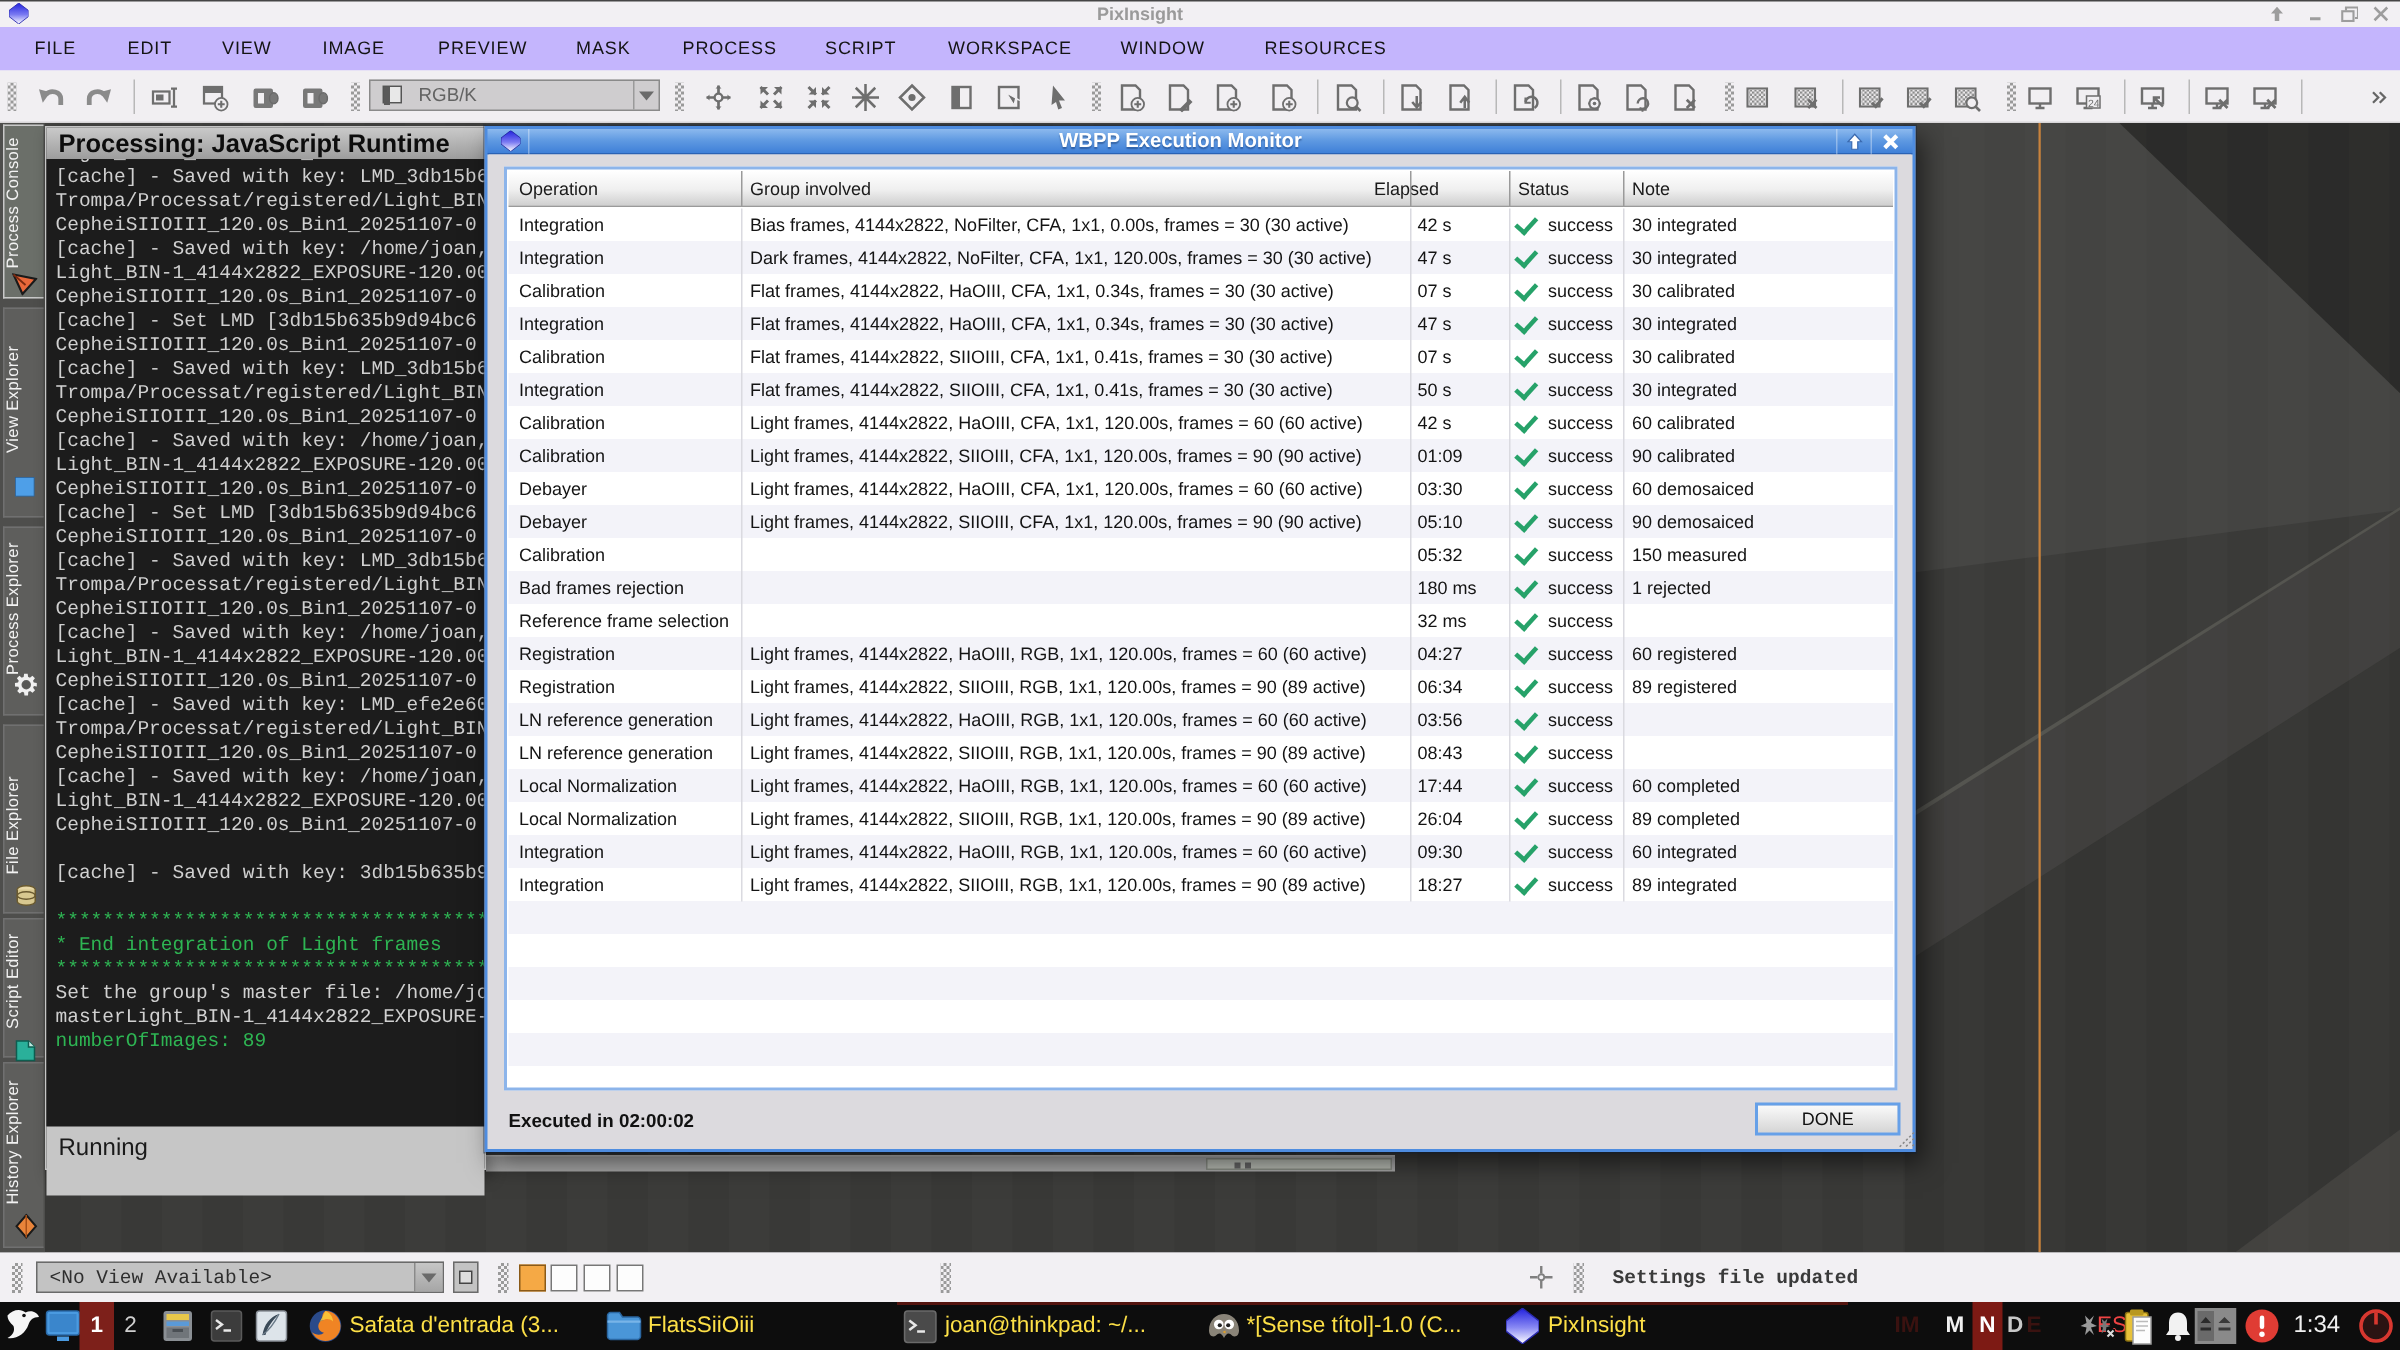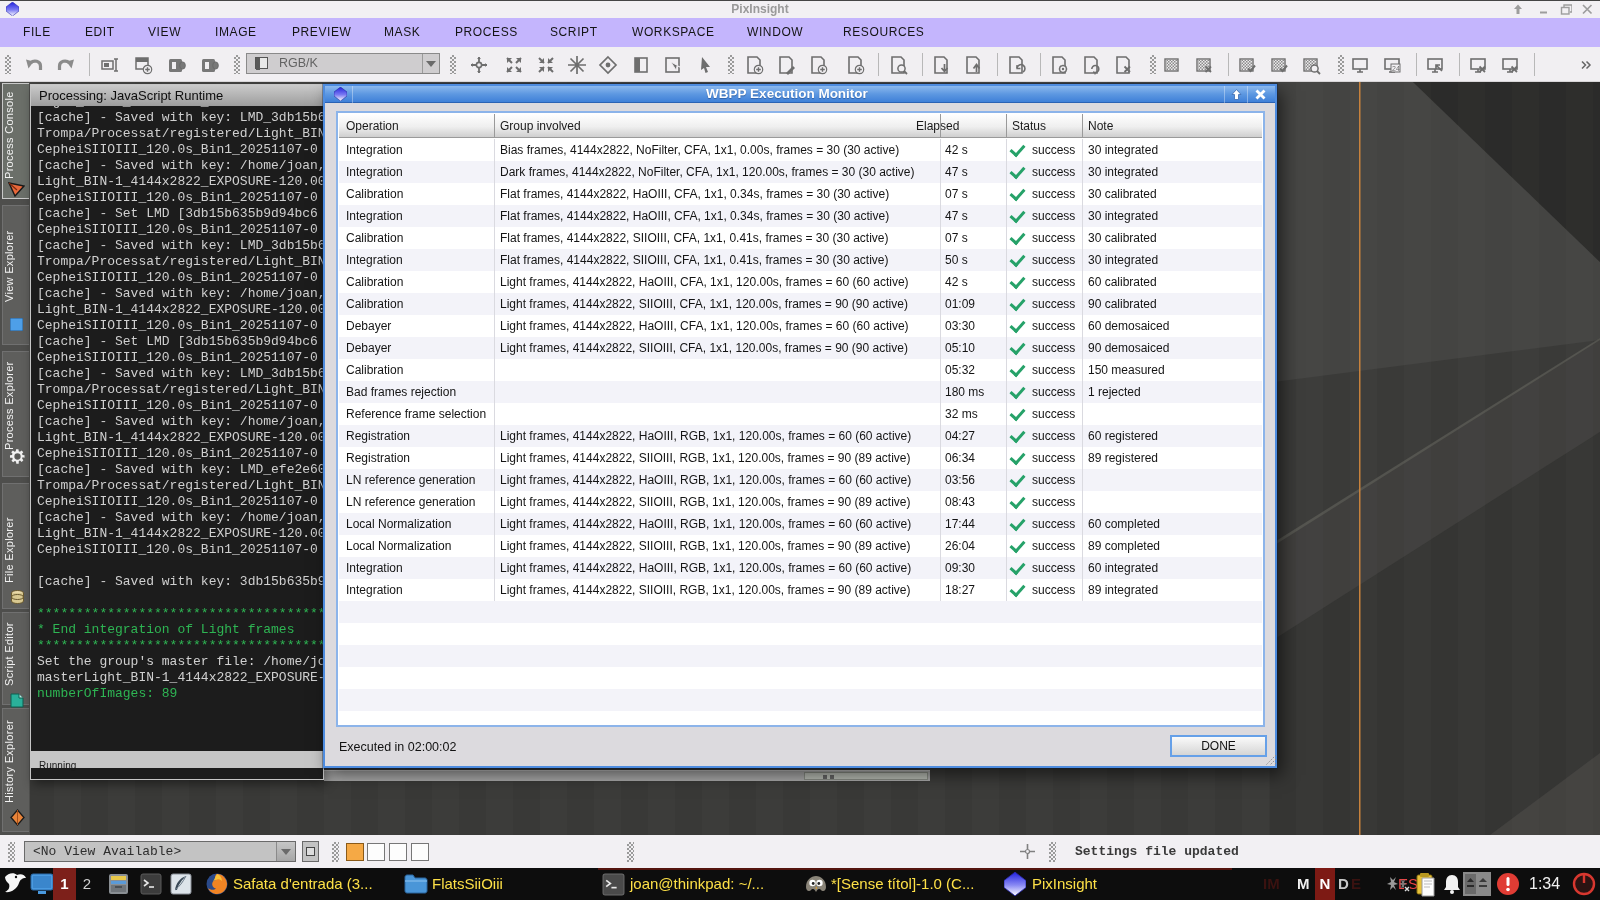--- a/index.html
+++ b/index.html
@@ -24,45 +24,45 @@
 .darr{position:absolute;left:3px;top:7px;width:0;height:0;border:5px solid transparent;border-top:6px solid #6a6a6a;border-bottom:none}
 
 #workspace{left:0;top:82px;width:1600px;height:753px;background:#3e3e3c;overflow:hidden}
 
 #tabstrip{left:0;top:0;width:30px;height:753px;background:#4e4e4c}
 .vtab{position:absolute;left:2px;width:27px;background:#5e5e5c;border:1px solid #707070;border-right:none;color:#f2f2f2}
 .vtab.sel{background:#6b6f69;border-color:#c8c8c8}
 .vtxt{position:absolute;left:0;width:27px;text-align:center;writing-mode:vertical-rl;transform:rotate(180deg);font-size:11px;white-space:nowrap;letter-spacing:0.3px}
 
 #console{left:30px;top:2px;width:294px;height:696px;background:#1c1c1c;border:1px solid #c6c6c6;box-shadow:3px 4px 10px rgba(0,0,0,.45)}
-#ctitle{left:0;top:0;width:100%;height:21px;background:linear-gradient(#cacaca,#9d9d9d);color:#0d0d0d;font-size:13px;font-weight:normal;line-height:21px;padding-left:8px}
+#ctitle{left:0;top:0;width:100%;height:21px;background:linear-gradient(#cacaca,#9d9d9d);color:#0d0d0d;font-size:17px;font-weight:bold;line-height:21px;padding-left:8px}
 #cbody{left:0;top:21px;width:100%;height:645px;background:#1c1c1c;overflow:hidden;font-family:"Liberation Mono",monospace;font-size:13px;line-height:16px;color:#d0d0d0;}
 #cbody div{padding-left:6px;white-space:nowrap;overflow:hidden}
 #cbody .g{color:#2eb553}
-#crun{left:0;top:666px;width:100%;height:17px;background:#c6c6c6;color:#1a1a1a;font-size:10px;line-height:29px;padding-left:8px}
+#crun{left:0;top:666px;width:100%;height:46px;background:#c6c6c6;color:#1a1a1a;font-size:16px;line-height:29px;padding-left:8px}
 
 #frag{left:324px;top:688px;width:606px;height:11px;background:#a9a9a9;border-top:1px solid #c6c6c6}
 #frag .fi{position:absolute;left:480px;top:1px;width:124px;height:8px;background:#b9bdb5;border:1px solid #8a8e86}
 
 #dialog{left:323px;top:2px;width:954px;height:684px;background:#dfdde1;border:3px solid #4e8cdf;outline:1px solid rgba(10,30,60,.35);box-shadow:5px 7px 16px rgba(0,0,0,.55)}
 #dtitle{left:-1px;top:-1px;width:950px;height:17px;background:linear-gradient(#8cb9ee,#5d98e1 50%,#3f80d8);color:#fff;font-weight:bold;font-size:13.5px;text-align:center;line-height:16px;padding-right:26px;border-bottom:1px solid #2a62b4;text-shadow:0 1px 1px rgba(0,30,80,.4)}
 #dbody{left:-1px;top:16px;width:950px;height:663px;background:#dcdade}
 
 #tframe{left:11px;top:8px;width:929px;height:616px;background:#fff;border:2px solid #8cb4ea}
 #thead{left:1px;top:1px;width:923px;height:24px;background:linear-gradient(#ffffff,#efefef 55%,#cfcfcf);border-bottom:1px solid #9a9a9a}
 #thead span{position:absolute;top:0;line-height:24px;font-size:12px;color:#1a1a1a}
 #tbodyrows{left:1px;top:26px;width:923px;height:585px;background:repeating-linear-gradient(to bottom,#ffffff 0,#ffffff 22px,#f3f3f9 22px,#f3f3f9 44px)}
 .colsep{position:absolute;top:0;width:1px;background:#dadae0;height:462px}
 .hsep{position:absolute;top:0;width:1px;background:#9a9a9a;height:24px}
 .trow{position:absolute;left:0;width:923px;height:22px;font-size:12px;color:#141414}
 .trow span{position:absolute;line-height:22px;white-space:nowrap}
 .o{left:7px}.gi{left:161px}.el{left:606px}.su{left:693px}.no{left:749px}
 .chk{position:absolute;left:674px;top:3px;width:9px;height:14px;border-right:3px solid #26a269;border-bottom:3px solid #26a269;transform:rotate(42deg)}
 #dfoot{position:absolute;left:0;top:633px;width:950px;height:47px;font-size:12.5px}
-#exec{position:absolute;left:14px;top:4px;font-weight:normal;color:#111}
+#exec{position:absolute;left:14px;top:4px;font-weight:bold;color:#111}
 #done{position:absolute;left:845px;top:-1px;width:97px;height:22px;border:2px solid #66a0e8;background:linear-gradient(#fafafa,#d5d5d5);text-align:center;line-height:18px;font-size:12px;color:#111}
 
 #statusbar{left:0;top:835px;width:1600px;height:33px;background:#f2f0f3}
 .shandle{position:absolute;top:7px;width:7px;height:20px;background:conic-gradient(#9a9a9a 0 25%,#f2f0f3 0 50%,#9a9a9a 0 75%,#f2f0f3 0) 0 0/4px 4px}
 #viewcombo{position:absolute;left:24px;top:6px;width:272px;height:21px;background:#c3c3c3;border:1px solid #6a6a6a;font-family:"Liberation Mono",monospace;font-size:13px;color:#2e2e2e;line-height:19px;padding-left:8px}
 #viewcombo .ca{position:absolute;right:0;top:0;width:19px;height:19px;background:linear-gradient(#c6c6c6,#a6a6a6);border-left:1px solid #8a8a8a}
 #viewbtn{position:absolute;left:302px;top:6px;width:17px;height:21px;background:#c3c3c3;border:1px solid #6a6a6a}
 #viewbtn i{position:absolute;left:3px;top:5px;width:9px;height:9px;border:1px solid #444;background:#ddd}
 .sq{position:absolute;top:8px;width:18px;height:18px;border:1px solid #777;background:#fdfdfd}
 #settings{position:absolute;left:1075px;top:0;line-height:33px;font-family:"Liberation Mono",monospace;font-size:13px;font-weight:bold;color:#3a3a3a}

